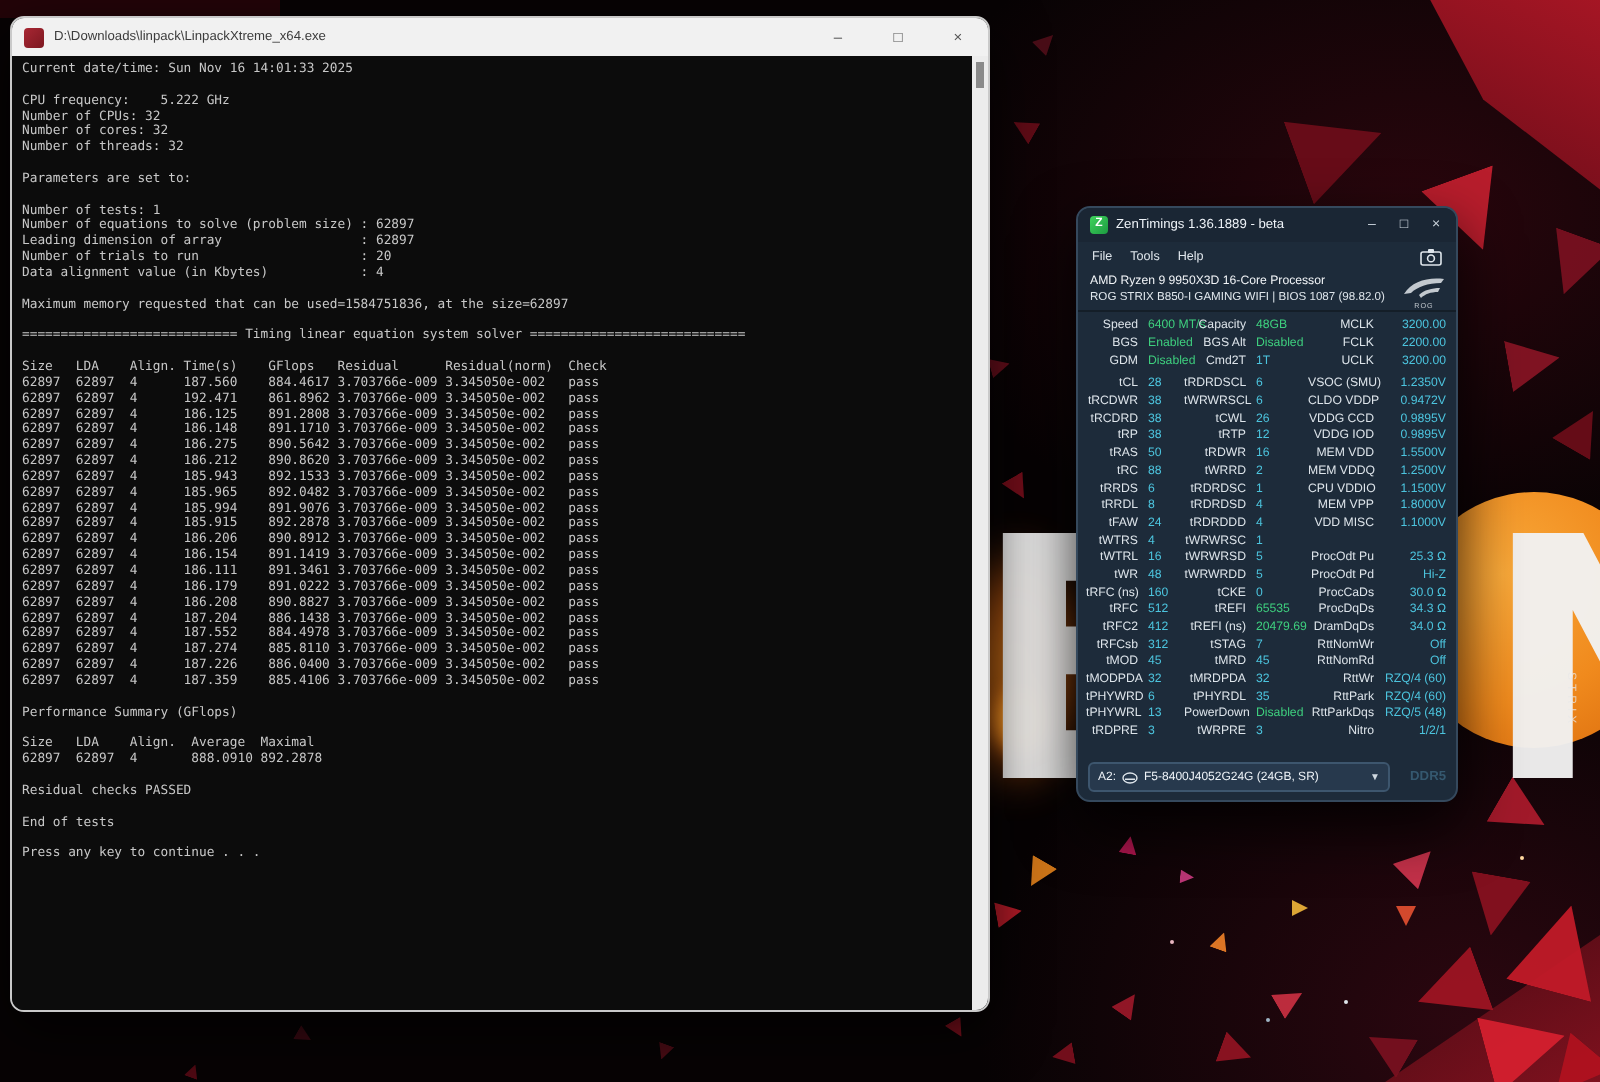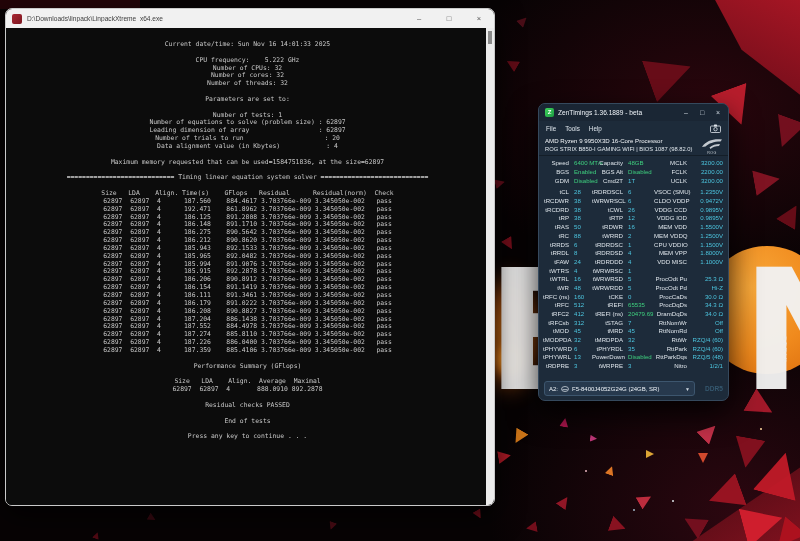--- a/index.html
+++ b/index.html
@@ -37,22 +37,22 @@
     background:#0c0c0c;border:1px solid #c9c9c9;border-radius:7px;overflow:hidden;
     box-shadow:0 10px 28px rgba(0,0,0,.75);}
   .term-titlebar{height:19px;background:#f1f1f1;display:flex;align-items:center;padding-left:6px;}
   .term-icon{width:10px;height:10px;background:linear-gradient(135deg,#a82733,#7c1720);
     border-radius:2px;margin-right:5px;color:#fff;font-size:5px;line-height:10px;text-align:center;
     font-family:"DejaVu Sans Mono",monospace;flex:0 0 auto;}
   .term-title{font-size:6.6px;color:#3c3c3c;flex:1;white-space:nowrap;overflow:hidden;}
   .term-btn{width:30px;height:19px;display:flex;align-items:center;justify-content:center;
     font-size:7.5px;color:#565656;}
   .term-body{position:relative;height:calc(100% - 19px);background:#0c0c0c;}
-  .term-text{margin:0;padding:13px 10px 0 5px;font-family:"DejaVu Sans Mono",monospace;
-    font-size:6.4px;line-height:7.85px;color:#c8c8c8;white-space:pre;text-align:center;}
+  .term-text{margin:0;padding:3px 10px 0 5px;font-family:"DejaVu Sans Mono",monospace;
+    font-size:6.4px;line-height:7.85px;color:#c8c8c8;white-space:pre;}
   .term-scroll{position:absolute;top:0;right:0;bottom:0;width:8px;background:#ececec;}
   .term-thumb{position:absolute;top:3px;left:2px;width:4px;height:13px;background:#8a8a8a;}
 
   
   .zen{position:absolute;left:538px;top:103px;width:189px;height:296px;z-index:11;
     background:#1d2b3a;border:1px solid #35495d;border-radius:7px;overflow:hidden;
     box-shadow:0 12px 30px rgba(0,0,0,.8);color:#e8edf2;}
   .zen-titlebar{height:17px;display:flex;align-items:center;padding:0 2px 0 6px;background:#1a2634;}
   .zen-app-icon{width:9px;height:9px;border-radius:2px;background:linear-gradient(135deg,#3fd45c,#1d9b41);
     color:#fff;font-size:6px;line-height:9px;text-align:center;font-weight:bold;flex:0 0 auto;}

